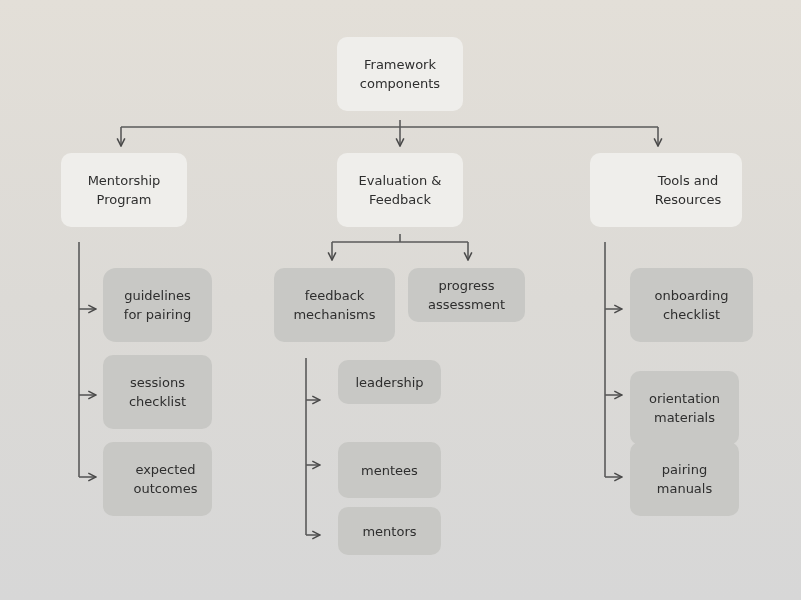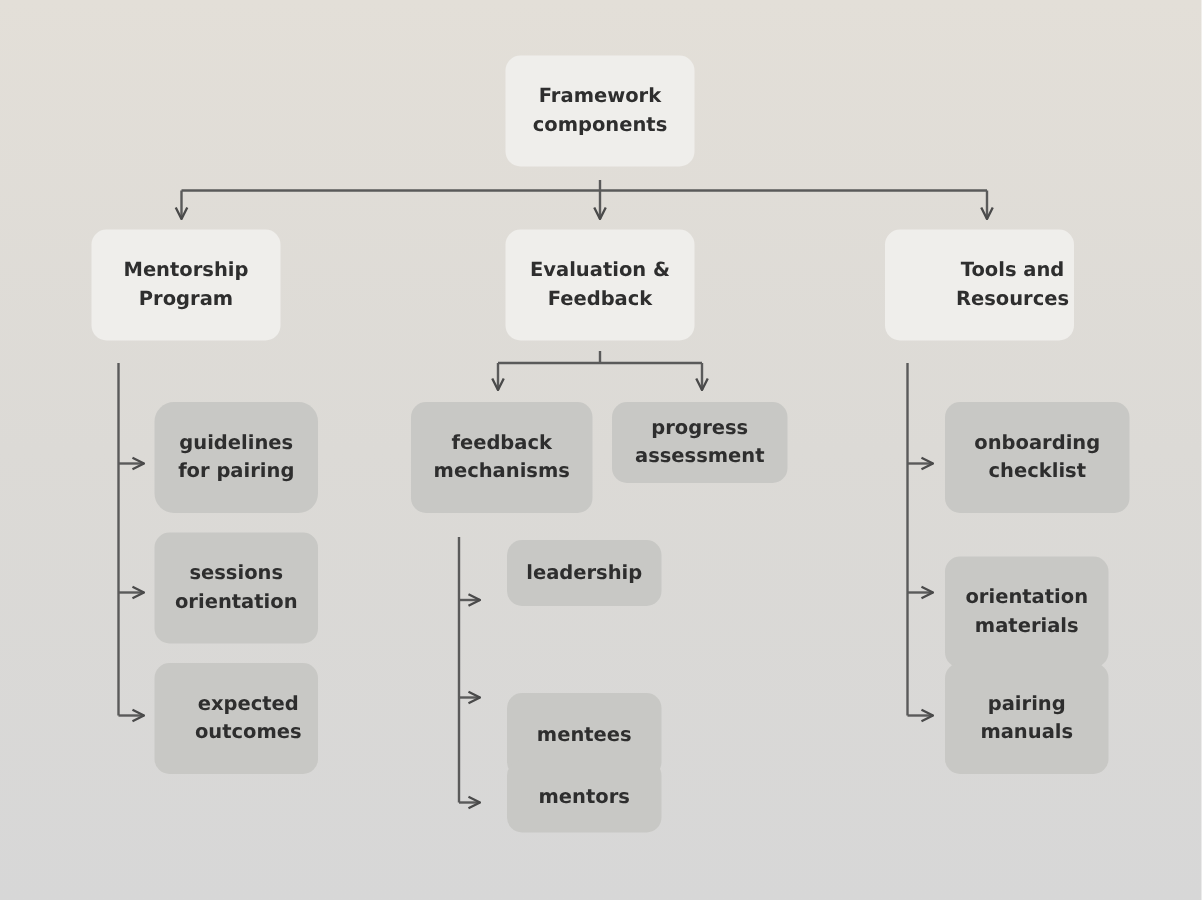--- a/index.html
+++ b/index.html
@@ -10,21 +10,20 @@
       position: relative;
     }
     .node {
       position: absolute;
       display: flex; align-items: center; justify-content: center;
       text-align: center;
       font-size: 13px; line-height: 19px; color: #2e2e2e;
       border-radius: 10px;
       box-sizing: border-box;
       white-space: pre-line;
-      font-weight: bold;
     }
     .light { background: #efeeeb; }
     .gray { background: #c8c8c5; }
     svg.links { position: absolute; left: 0; top: 0; }
   </style>
 </head>
 <body>
 
 <svg class="links" width="801" height="600">
   <defs>
@@ -61,37 +60,37 @@
   </g>
 </svg>
 
 <div class="node light" style="left:337px; top:37px; width:126px; height:74px;">Framework
 components</div>
 
 <div class="node light" style="left:61px; top:153px; width:126px; height:74px;">Mentorship
 Program</div>
 <div class="node light" style="left:337px; top:153px; width:126px; height:74px;">Evaluation &amp;
 Feedback</div>
-<div class="node light" style="left:590px; top:153px; width:126px; height:74px;padding-left:44px;">Tools and
+<div class="node light" style="left:590px; top:153px; width:152px; height:74px;padding-left:44px;">Tools and
 Resources</div>
 
 <div class="node gray" style="left:103px; top:268px; width:109px; height:74px;border-radius:13px;">guidelines
 for pairing</div>
 <div class="node gray" style="left:103px; top:355px; width:109px; height:74px;">sessions
-orientation</div>
+checklist</div>
 <div class="node gray" style="left:103px; top:442px; width:109px; height:74px;padding-left:16px;">expected
 outcomes</div>
 
 <div class="node gray" style="left:274px; top:268px; width:121px; height:74px;">feedback
 mechanisms</div>
 <div class="node gray" style="left:408px; top:268px; width:117px; height:54px;">progress
 assessment</div>
 
 <div class="node gray" style="left:338px; top:360px; width:103px; height:44px;">leadership</div>
-<div class="node gray" style="left:338px; top:462px; width:103px; height:56px;">mentees</div>
+<div class="node gray" style="left:338px; top:442px; width:103px; height:56px;">mentees</div>
 <div class="node gray" style="left:338px; top:507px; width:103px; height:48px;">mentors</div>
 
 <div class="node gray" style="left:630px; top:268px; width:123px; height:74px;">onboarding
 checklist</div>
 <div class="node gray" style="left:630px; top:355px; width:109px; height:74px;margin-top:16px;">orientation
 materials</div>
 <div class="node gray" style="left:630px; top:442px; width:109px; height:74px;">pairing
 manuals</div>
 
 </body></html>

